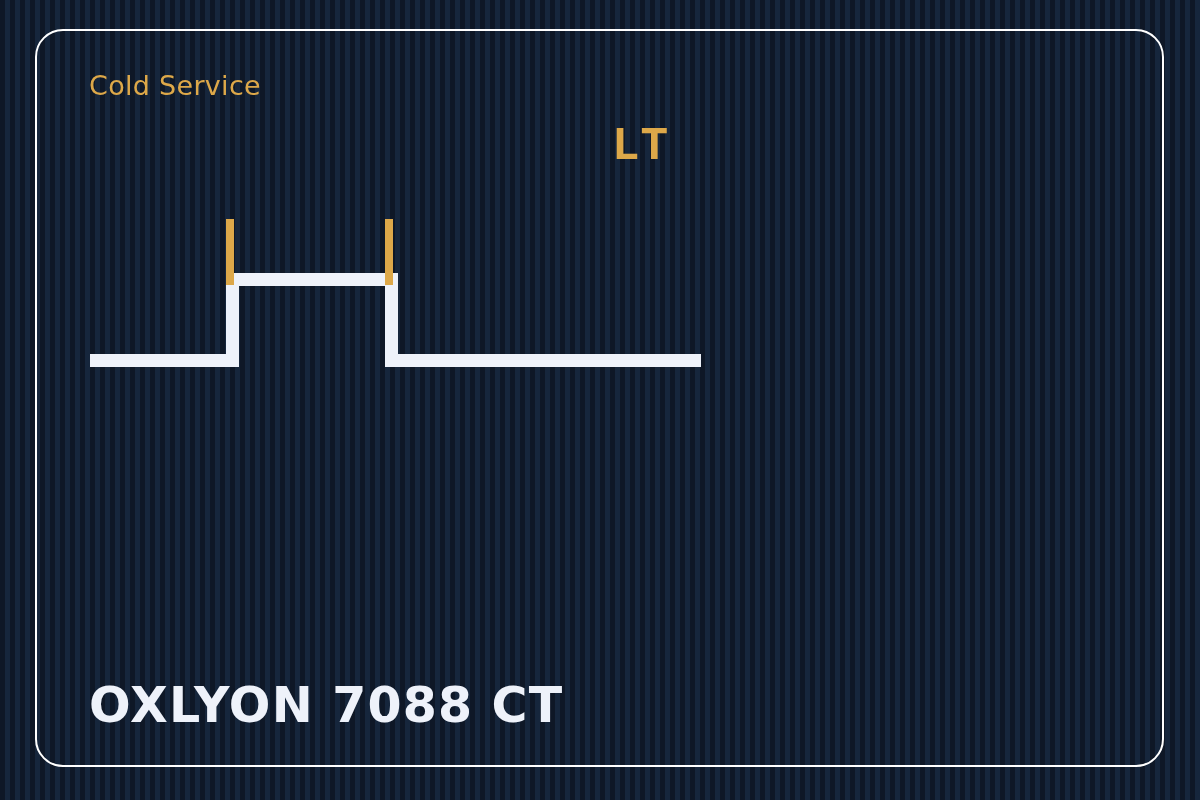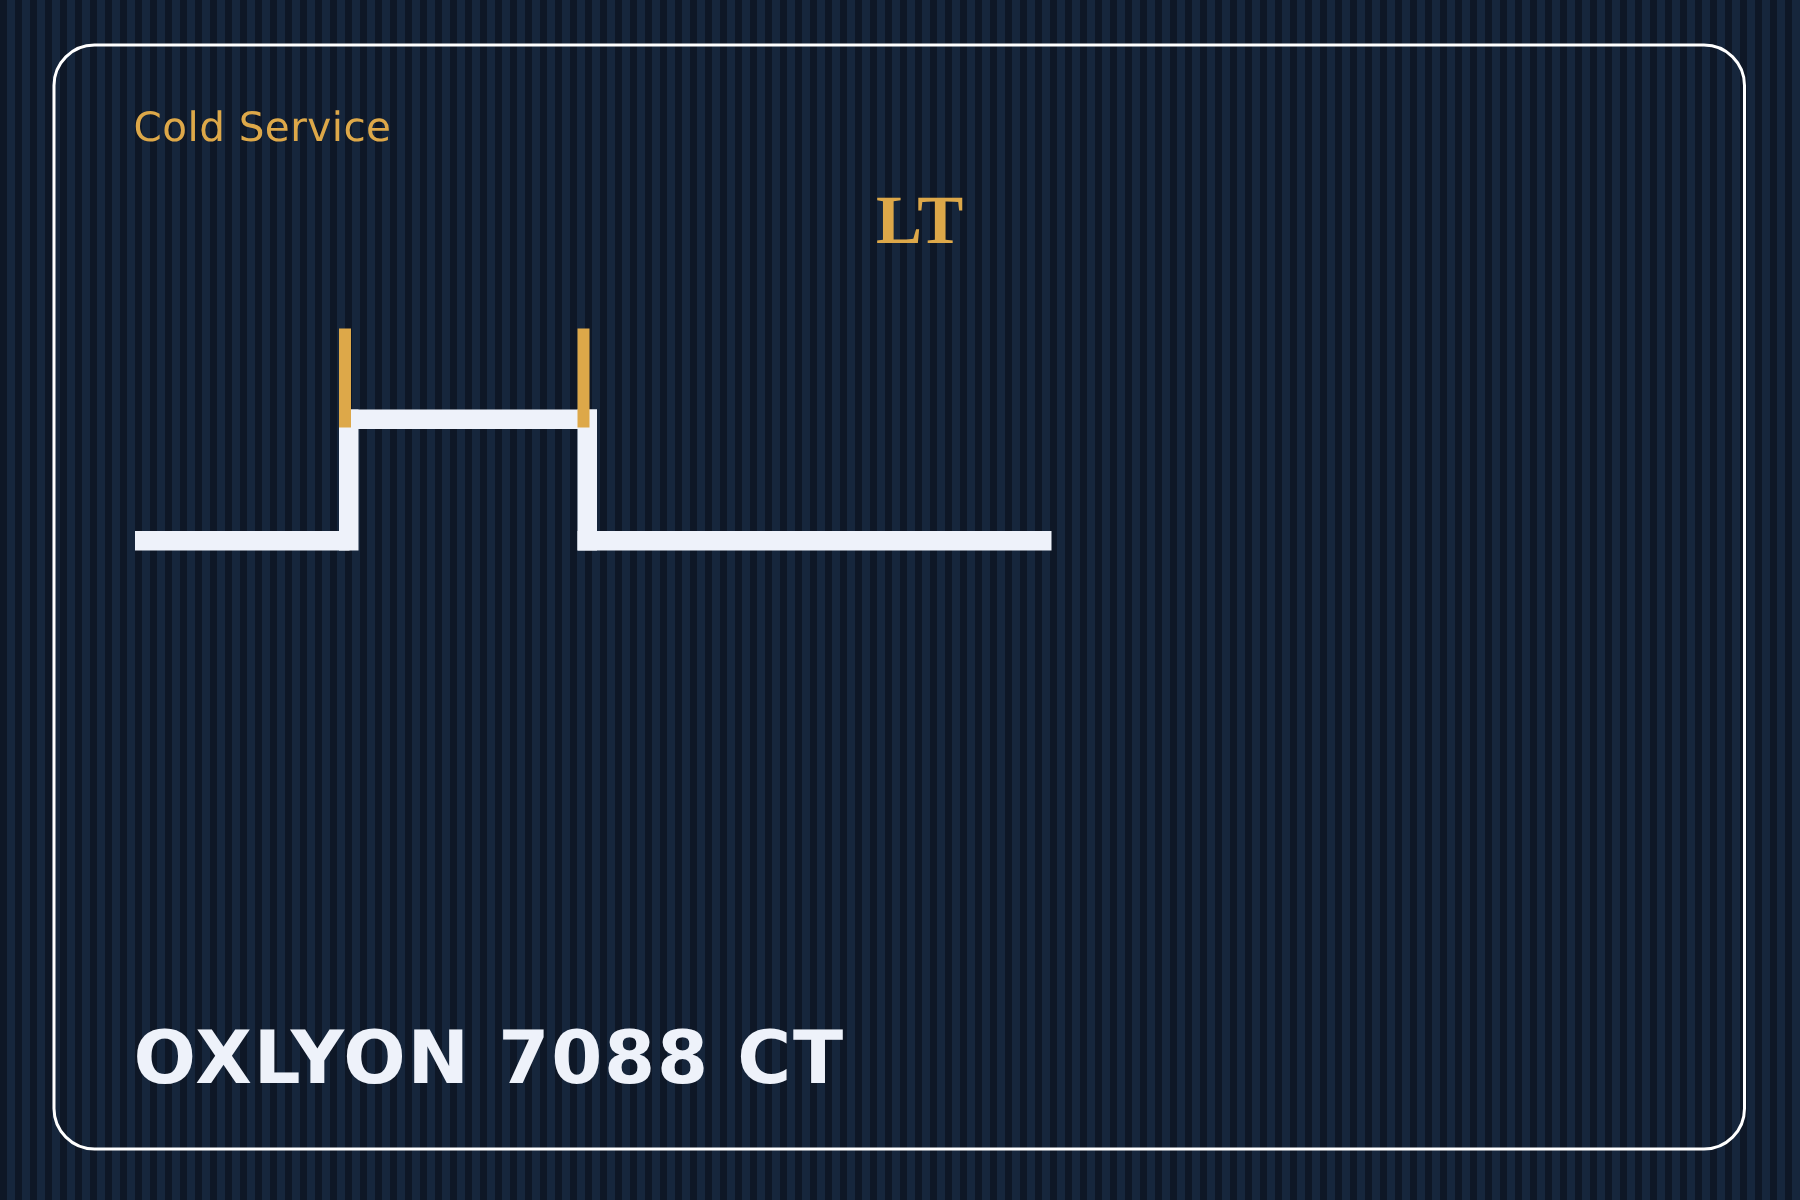--- a/index.html
+++ b/index.html
@@ -49,27 +49,27 @@
     font-size: 27px;
     font-weight: 400;
     letter-spacing: 0.3px;
     color: #dda849;
     font-family: "DejaVu Sans", sans-serif;
     white-space: nowrap;
   }
 
   .type-label {
     position: absolute;
-    left: 584px;
+    left: 612px;
     top: 124px;
     font-size: 46px;
     font-weight: bold;
     letter-spacing: 1px;
     color: #dda849;
-    font-family: Liberation Serif, serif;
+    font-family: Liberation Mono, monospace;
     white-space: nowrap;
     line-height: 1;
   }
 
   .model-title {
     position: absolute;
     left: 89px;
     top: 681px;
     font-size: 49px;
     font-weight: bold;

